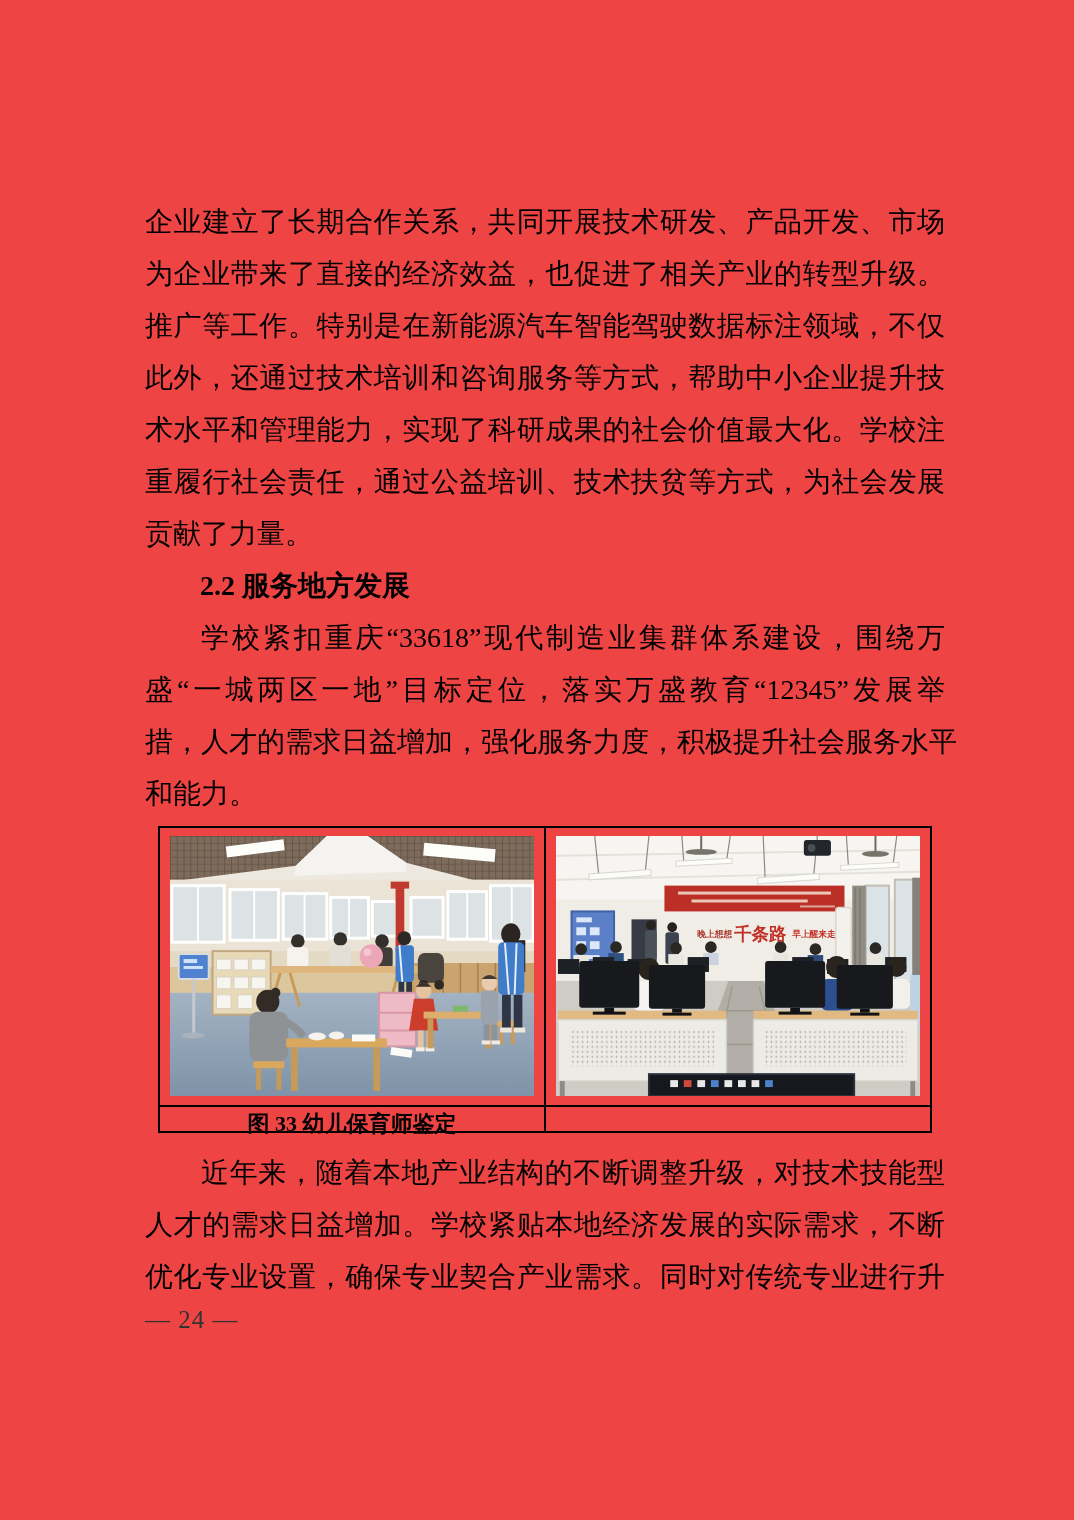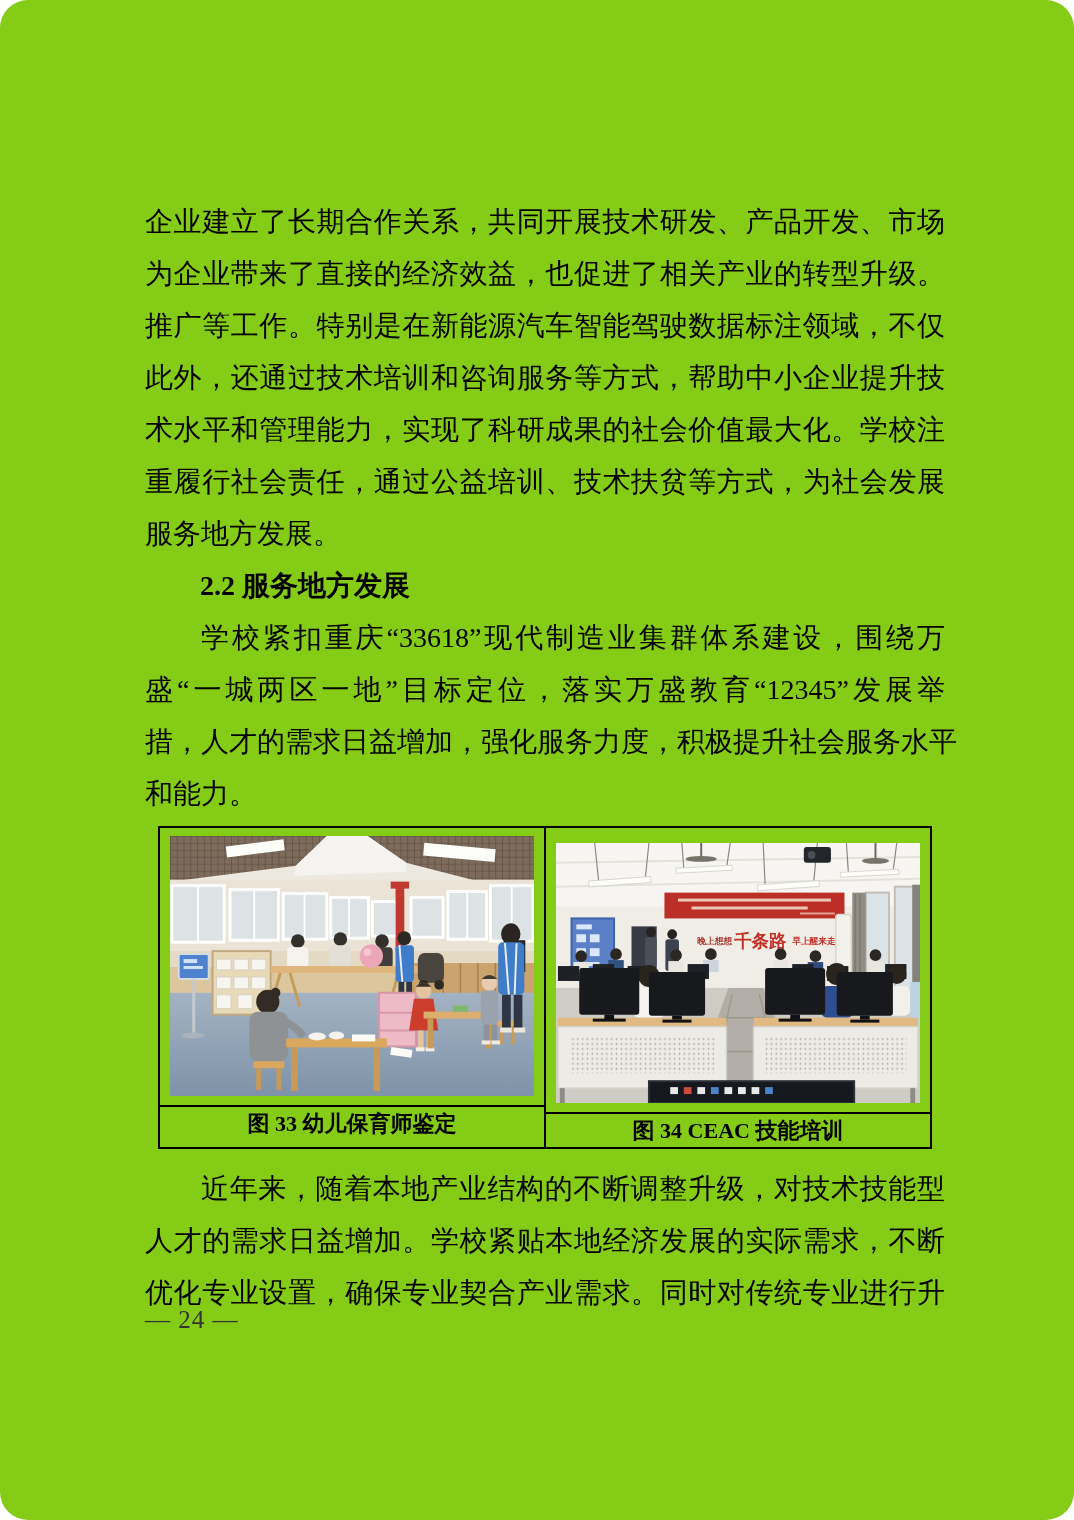--- a/index.html
+++ b/index.html
@@ -1,23 +1,22 @@
 <!DOCTYPE html>
 <html lang="zh"><head>
 <meta charset="utf-8">
 <style>
   html,body { margin:0; padding:0; background:#ffffff; }
   .page {
     position:relative;
     width:1074px; height:1520px;
-    background:#84cc16;
+    background:#ef4444;
     color:#000;
     font-family:"Liberation Serif","DejaVu Serif",serif;
     overflow:hidden;
-    border-radius:28px;
   }
   .content {
     position:absolute;
     left:145px; top:196px;
     width:800px;
   }
   .line {
     font-size:28px;
     line-height:52px;
     text-align:justify;
@@ -39,28 +38,28 @@
     display:flex;
     box-sizing:border-box;
   }
   .fig-cell {
     flex:1 1 50%;
     min-width:0;
     display:flex;
     flex-direction:column;
     border-right:2px solid #000;
   }
-  .fig-cell:last-child { border-right:none;margin-top:7px; }
+  .fig-cell:last-child { border-right:none; }
   .fig-photo {
     padding:8px 10px 9px 10px;
     border-bottom:2px solid #000;
   }
   .fig-photo svg { display:block; width:100%; height:260px; }
   .fig-caption {
-    height:33px; line-height:33px;
+    height:24px; line-height:33px;
     text-align:center;
     font-weight:bold;
     font-size:22px;
   }
   .after-figs { margin-top:14px; }
   .footer {
     position:absolute;
     left:145px; top:1306px;
     font-size:25px;
     color:#333;
@@ -73,21 +72,21 @@
 <div class="page">
 
   <div class="content">
 
     <div class="line">企业建立了长期合作关系，共同开展技术研发、产品开发、市场</div>
     <div class="line">为企业带来了直接的经济效益，也促进了相关产业的转型升级。</div>
     <div class="line">推广等工作。特别是在新能源汽车智能驾驶数据标注领域，不仅</div>
     <div class="line">此外，还通过技术培训和咨询服务等方式，帮助中小企业提升技</div>
     <div class="line">术水平和管理能力，实现了科研成果的社会价值最大化。学校注</div>
     <div class="line">重履行社会责任，通过公益培训、技术扶贫等方式，为社会发展</div>
-    <div class="line end">服务地方发展。</div>
+    <div class="line end">贡献了力量。</div>
 
     <div class="heading">2.2 服务地方发展</div>
 
     <div class="line indent">学校紧扣重庆“33618”现代制造业集群体系建设，围绕万</div>
     <div class="line">盛“一城两区一地”目标定位，落实万盛教育“12345”发展举</div>
     <div class="line">措，人才的需求日益增加，强化服务力度，积极提升社会服务水平</div>
     <div class="line end">和能力。</div>
 
     <div class="fig-table">
 
@@ -401,21 +400,20 @@
               <rect x="132" y="246" width="8" height="7" fill="#cc4a3e"></rect>
               <rect x="146" y="246" width="8" height="7" fill="#e8e8e8"></rect>
               <rect x="160" y="246" width="8" height="7" fill="#4a82cc"></rect>
               <rect x="174" y="246" width="8" height="7" fill="#e8e8e8"></rect>
               <rect x="188" y="246" width="8" height="7" fill="#e8e8e8"></rect>
               <rect x="202" y="246" width="8" height="7" fill="#e8e8e8"></rect>
               <rect x="216" y="246" width="8" height="7" fill="#4a82cc"></rect>
             </g>
           </svg>
         </div>
-        <div class="fig-caption">图 34 CEAC 技能培训</div>
       </div>
 
     </div>
 
     <div class="line indent after-figs">近年来，随着本地产业结构的不断调整升级，对技术技能型</div>
     <div class="line">人才的需求日益增加。学校紧贴本地经济发展的实际需求，不断</div>
     <div class="line">优化专业设置，确保专业契合产业需求。同时对传统专业进行升</div>
 
   </div>
 

